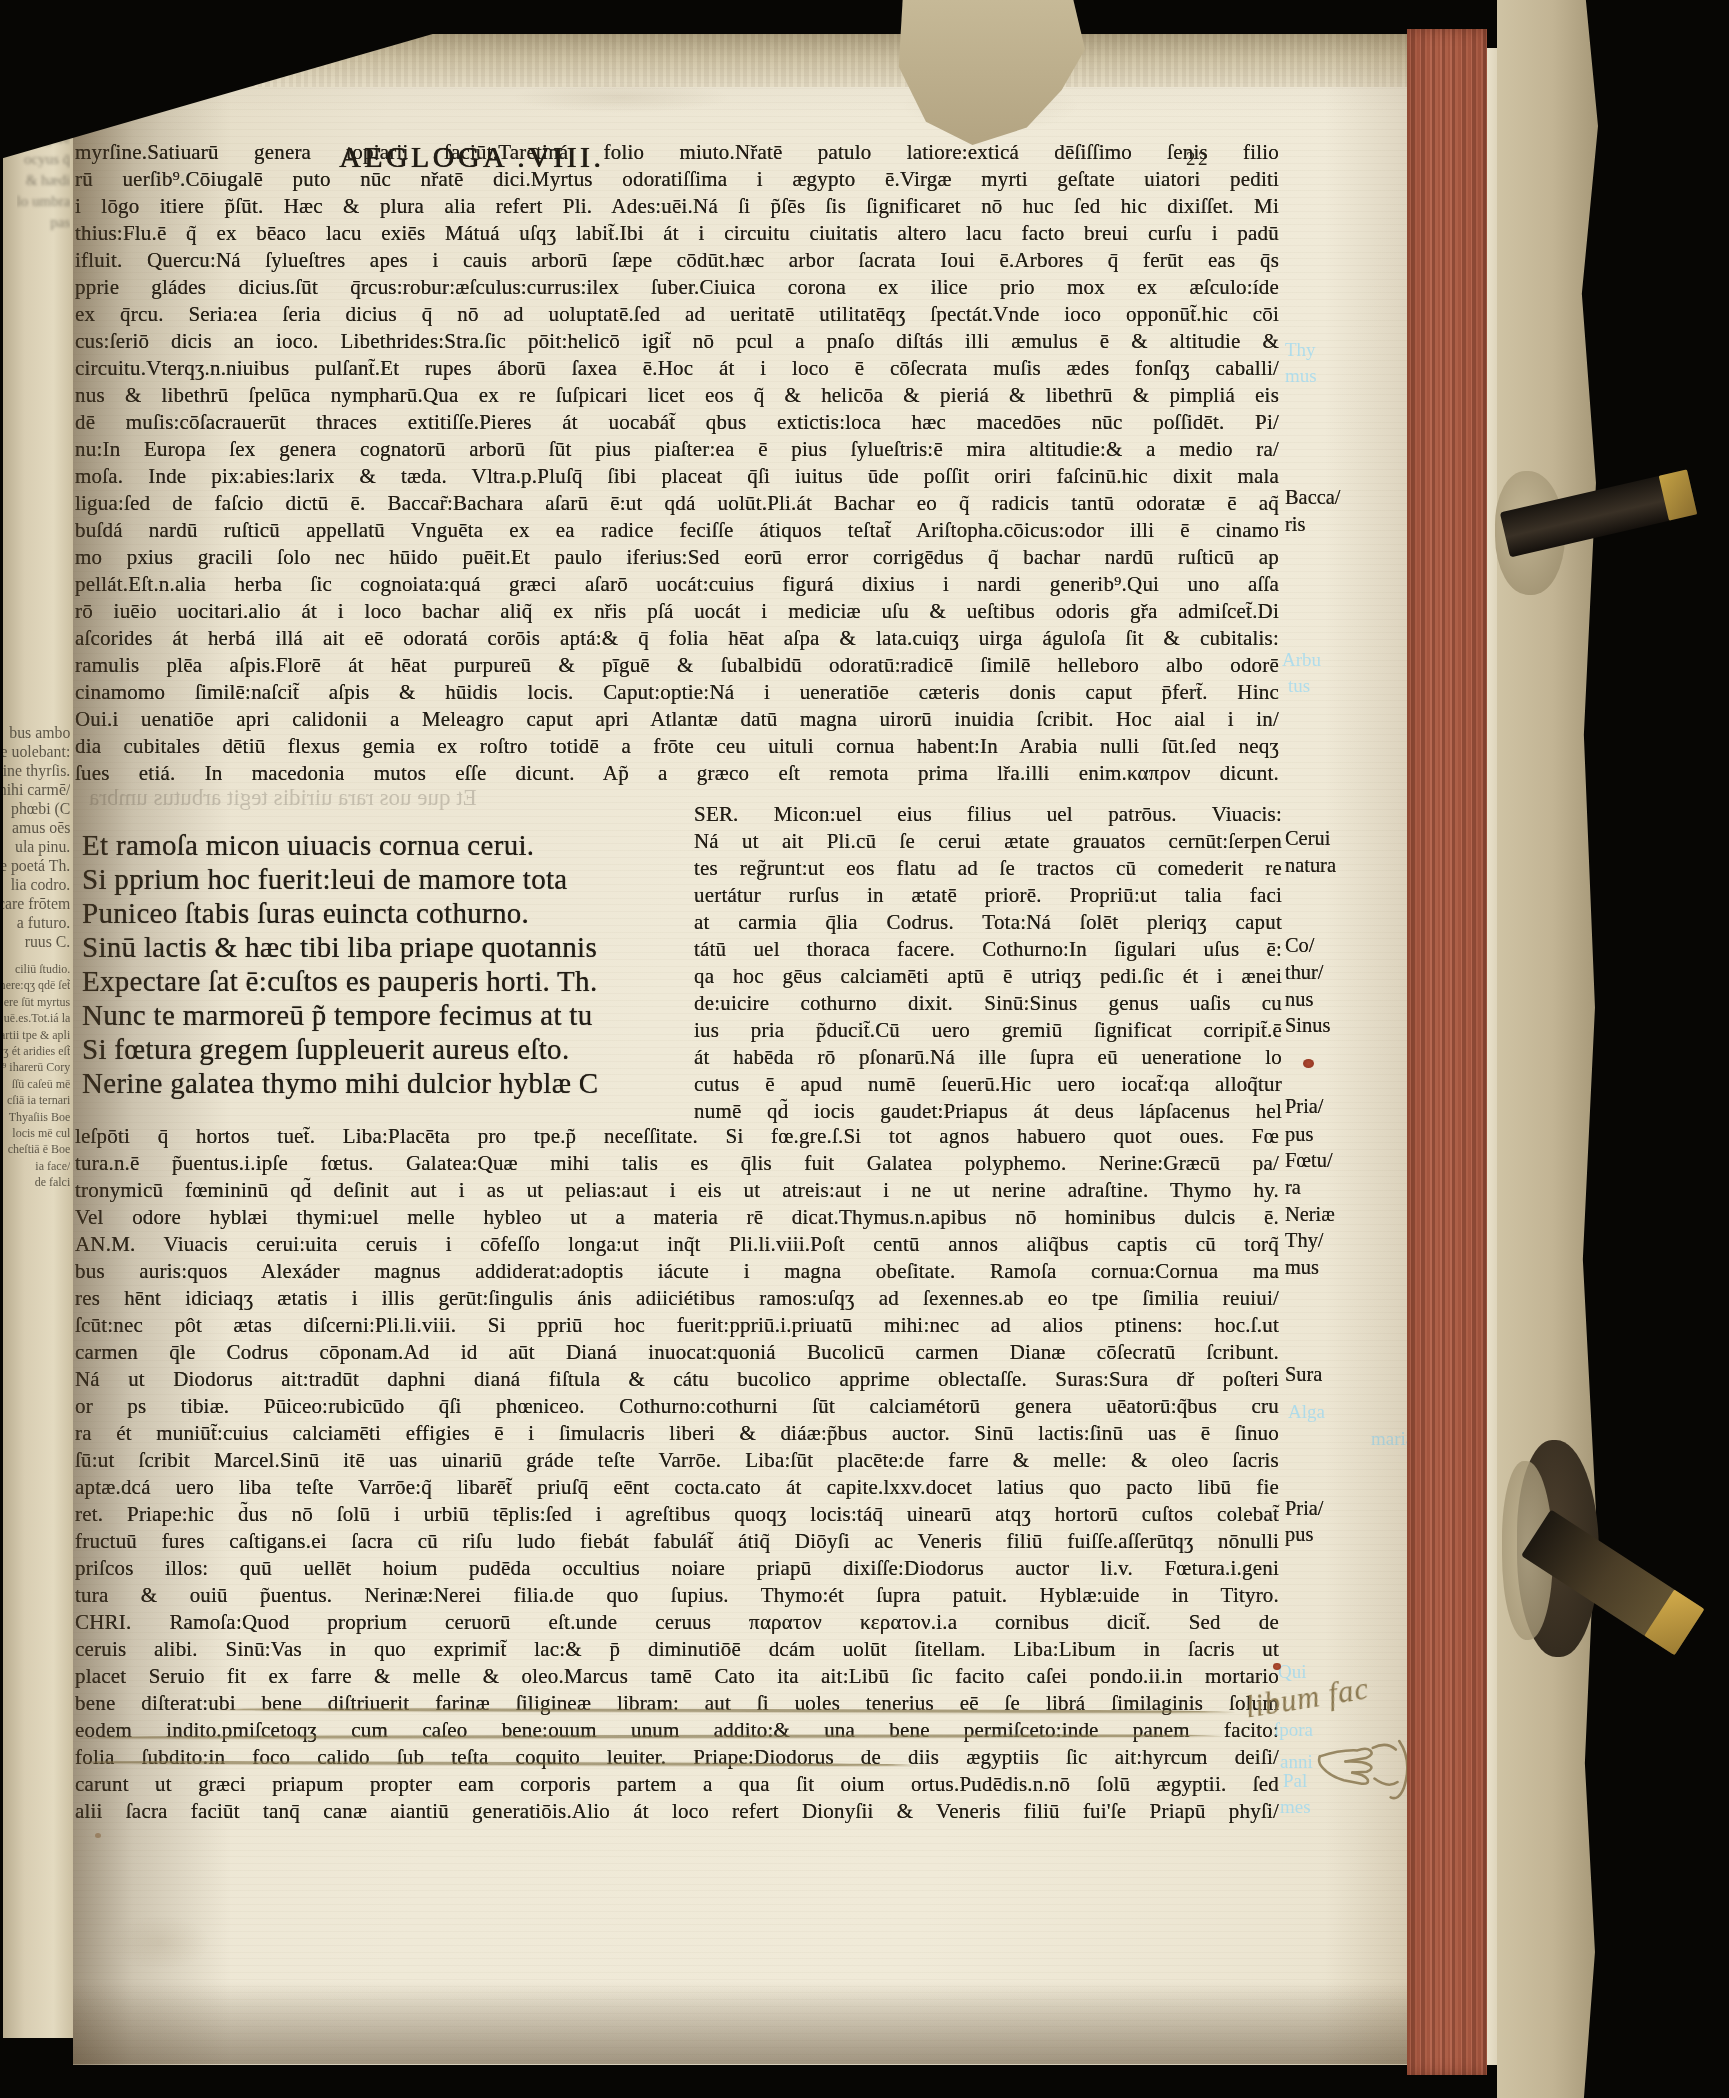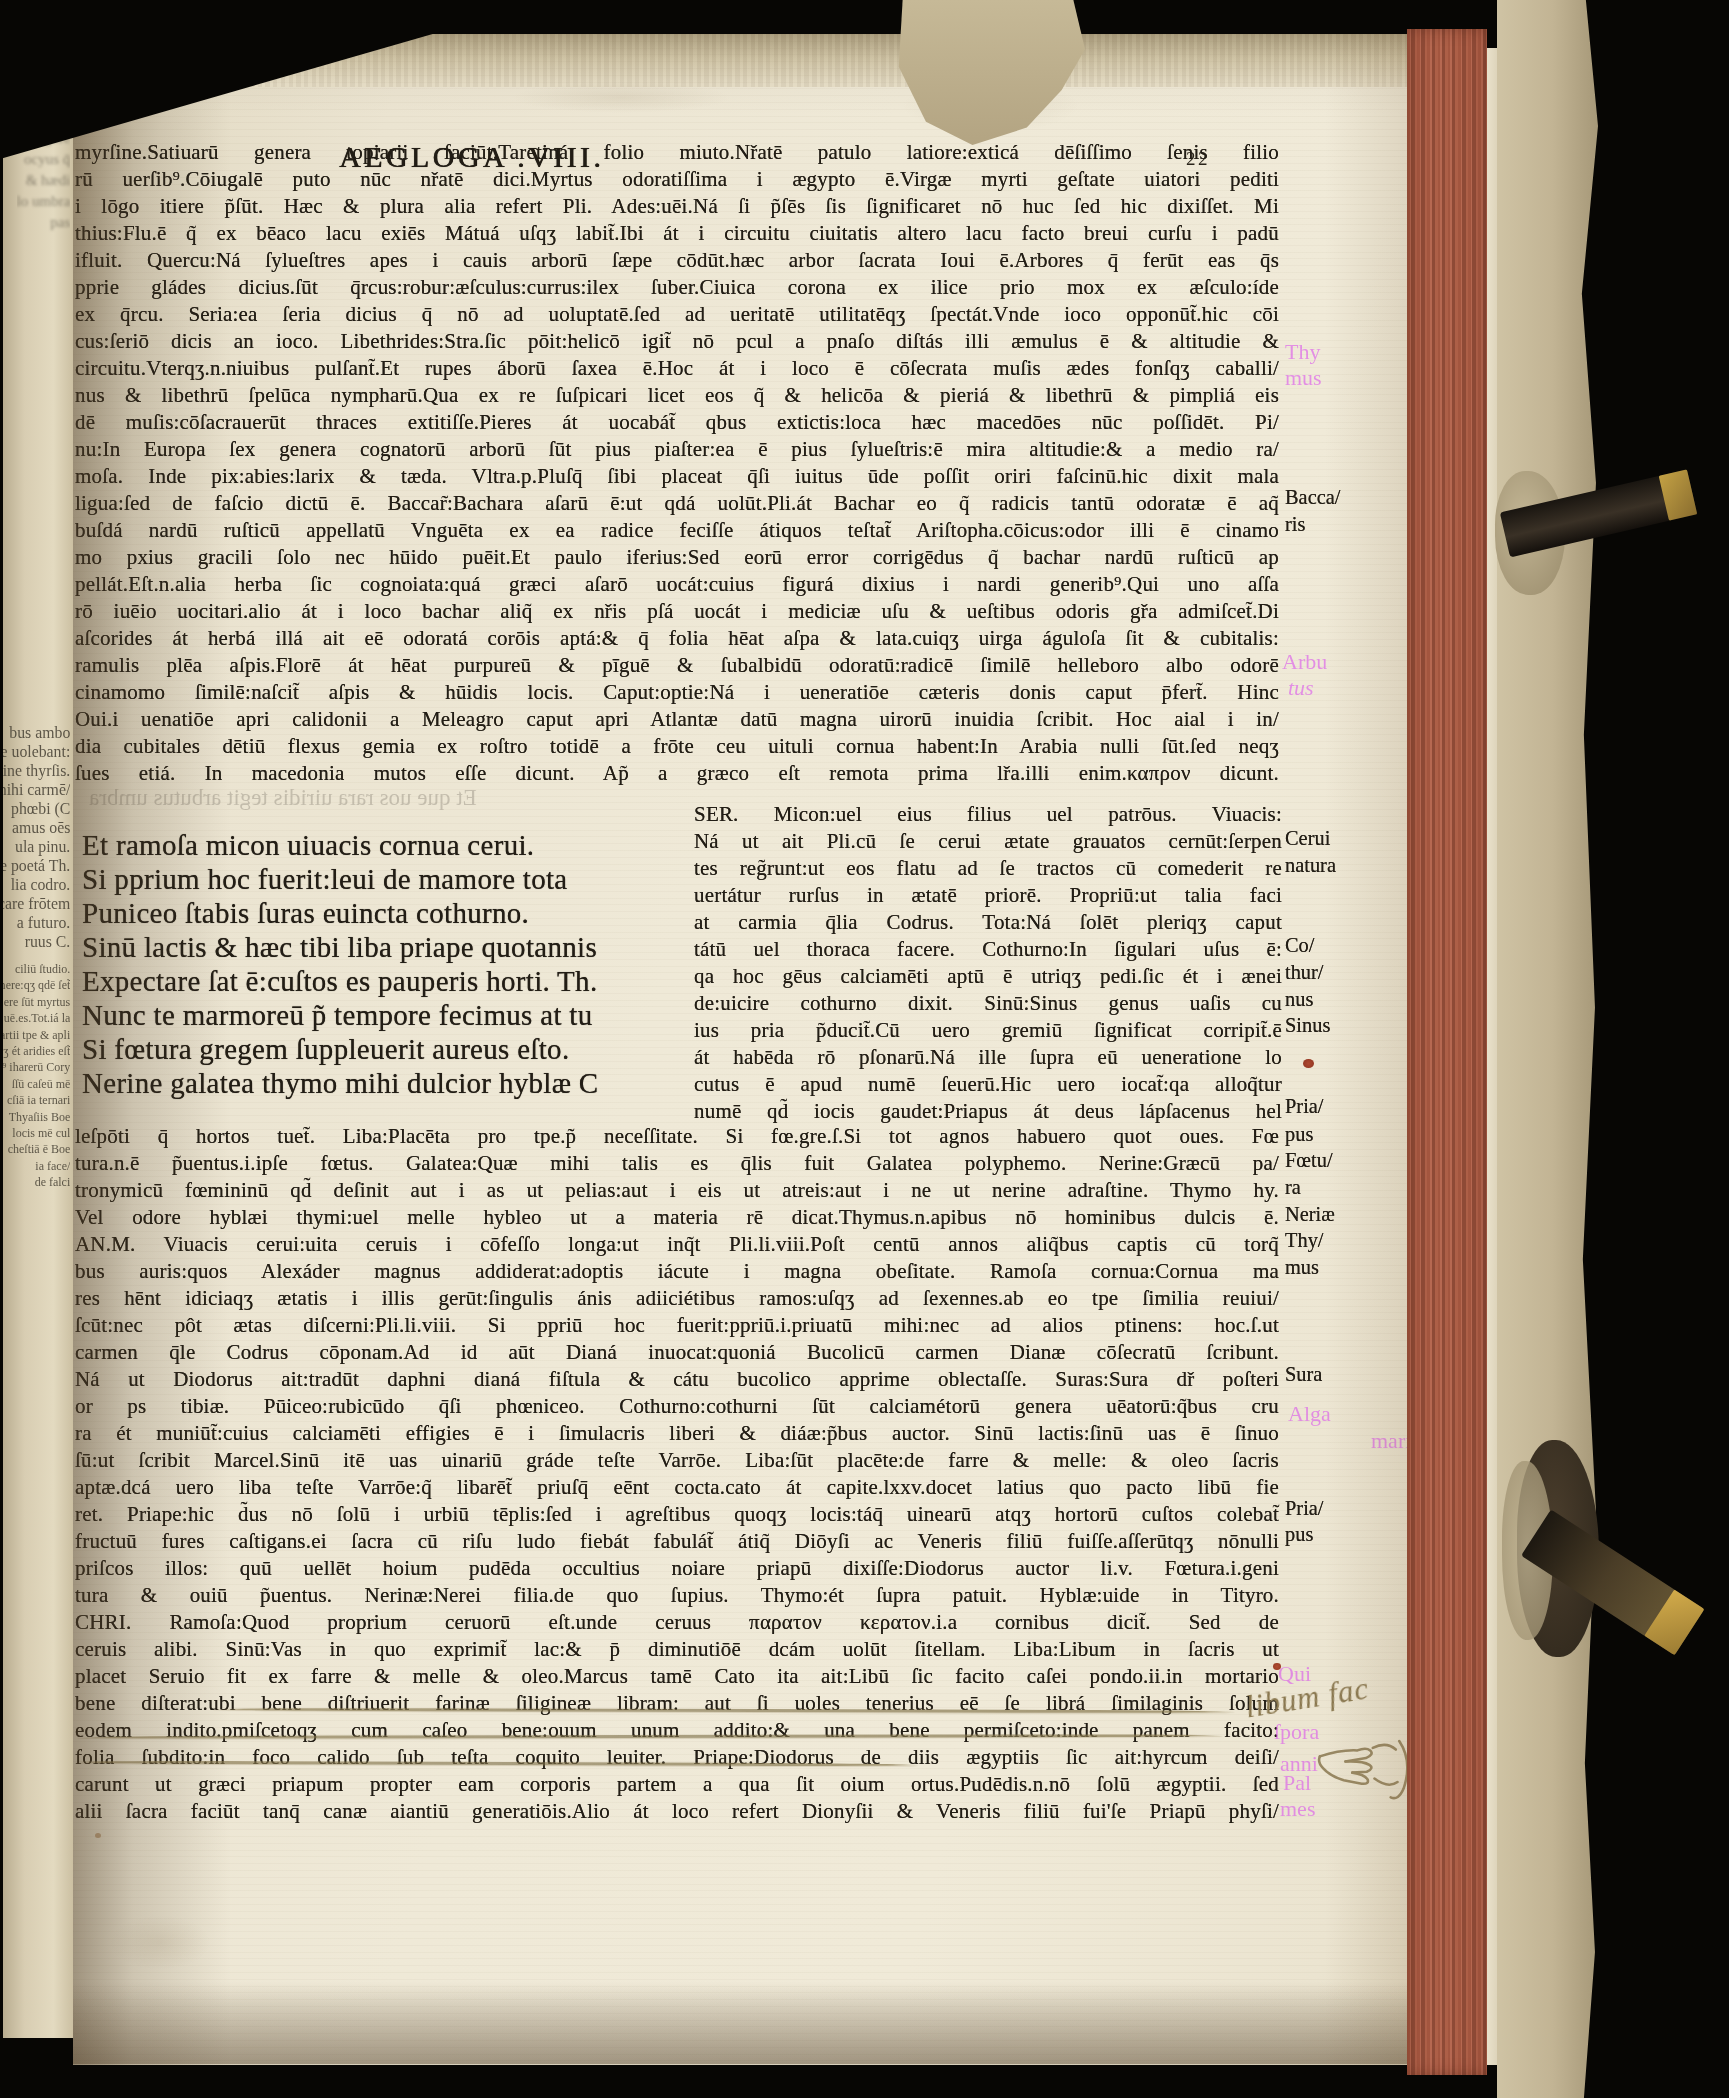--- a/index.html
+++ b/index.html
@@ -45,21 +45,21 @@
       text-align:justify;text-align-last:justify;text-shadow:0 0 0.6px rgba(34,29,21,.85);}
   .rc .tl{font-size:21px;}
   .pl{height:34px;line-height:34px;font-size:29px;letter-spacing:0.3px;white-space:nowrap;
       text-shadow:0 0 0.7px rgba(34,29,21,.9);}
   .textblock{position:absolute;}
   .page-head{position:absolute;left:339px;top:140px;font-size:30px;letter-spacing:3.4px;
       text-shadow:0.5px 0 0 #1f1a12,0 0 0.9px rgba(31,26,18,.6);}
   .folio{position:absolute;left:1186px;top:148px;font-size:19px;color:#2a241a;letter-spacing:2.6px;}
   .margin-note{position:absolute;left:1285px;font-size:20.4px;white-space:nowrap;
       text-shadow:0 0 0.6px rgba(34,29,21,.8);}
-  .show-through{position:absolute;font-size:22px;color:#d946ef;opacity:.55;filter:blur(0.4px);white-space:nowrap;}
+  .show-through{position:absolute;font-size:19px;color:#7dd3fc;opacity:.55;filter:blur(0.4px);white-space:nowrap;}
   .verso-line{position:absolute;left:89px;top:785px;font-size:23px;color:#8a8376;opacity:.4;
       filter:blur(0.5px);transform:scaleX(-1);white-space:nowrap;}
   .frag-group{position:absolute;right:5.1px;display:flex;flex-direction:column;align-items:flex-end;overflow:hidden;}
   .frag-group div{white-space:nowrap;color:#464034;opacity:.85;filter:blur(0.3px);}
   .fgTop div{line-height:21px;font-size:15px;filter:blur(1.4px);opacity:.55;}
   .fgA div{line-height:19px;font-size:15.8px;}
   .fgB div{line-height:16.4px;font-size:12px;}
   .underline-mark{position:absolute;height:3.4px;border-radius:50%/100%;opacity:.8;
       background:linear-gradient(90deg,rgba(139,124,82,0),rgba(139,124,82,.85) 3%,rgba(122,108,68,.75) 50%,rgba(139,124,82,.9) 97%,rgba(139,124,82,0));
       box-shadow:0 0.9px 0.9px rgba(139,124,82,.35);}
@@ -231,21 +231,21 @@
   <span class="margin-note" style="top:1203px;">Neriæ</span>
   <span class="margin-note" style="top:1229px;">Thy/</span>
   <span class="margin-note" style="top:1256px;">mus</span>
   <span class="margin-note" style="top:1363px;">Sura</span>
   <span class="margin-note" style="top:1497px;">Pria/</span>
   <span class="margin-note" style="top:1523px;">pus</span>
 
   <span class="show-through" style="left:1285px;top:339px;">Thy</span>
   <span class="show-through" style="left:1285px;top:365px;">mus</span>
   <span class="show-through" style="left:1282px;top:649px;">Arbu</span>
-  <span class="show-through" style="left:1288px;top:675px;font-style:italic;">tus</span>
+  <span class="show-through" style="left:1288px;top:675px;">tus</span>
   <span class="show-through" style="left:1288px;top:1401px;">Alga</span>
   <span class="show-through" style="left:1334px;top:1428px;margin-left:37px;">maria</span>
   <span class="show-through" style="left:1278px;top:1661px;">Qui</span>
   <span class="show-through" style="left:1274px;top:1719px;">ſpora</span>
   <span class="show-through" style="left:1280px;top:1744px;margin-top:7px;">anni</span>
   <span class="show-through" style="left:1283px;top:1770px;">Pal</span>
   <span class="show-through" style="left:1280px;top:1796px;">mes</span>
 
   <div class="underline-mark" style="left:213px;top:1709px;width:1022px;transform:rotate(.15deg);"></div>
   <div class="underline-mark" style="left:77px;top:1735px;width:1146px;transform:rotate(-.1deg);"></div>

